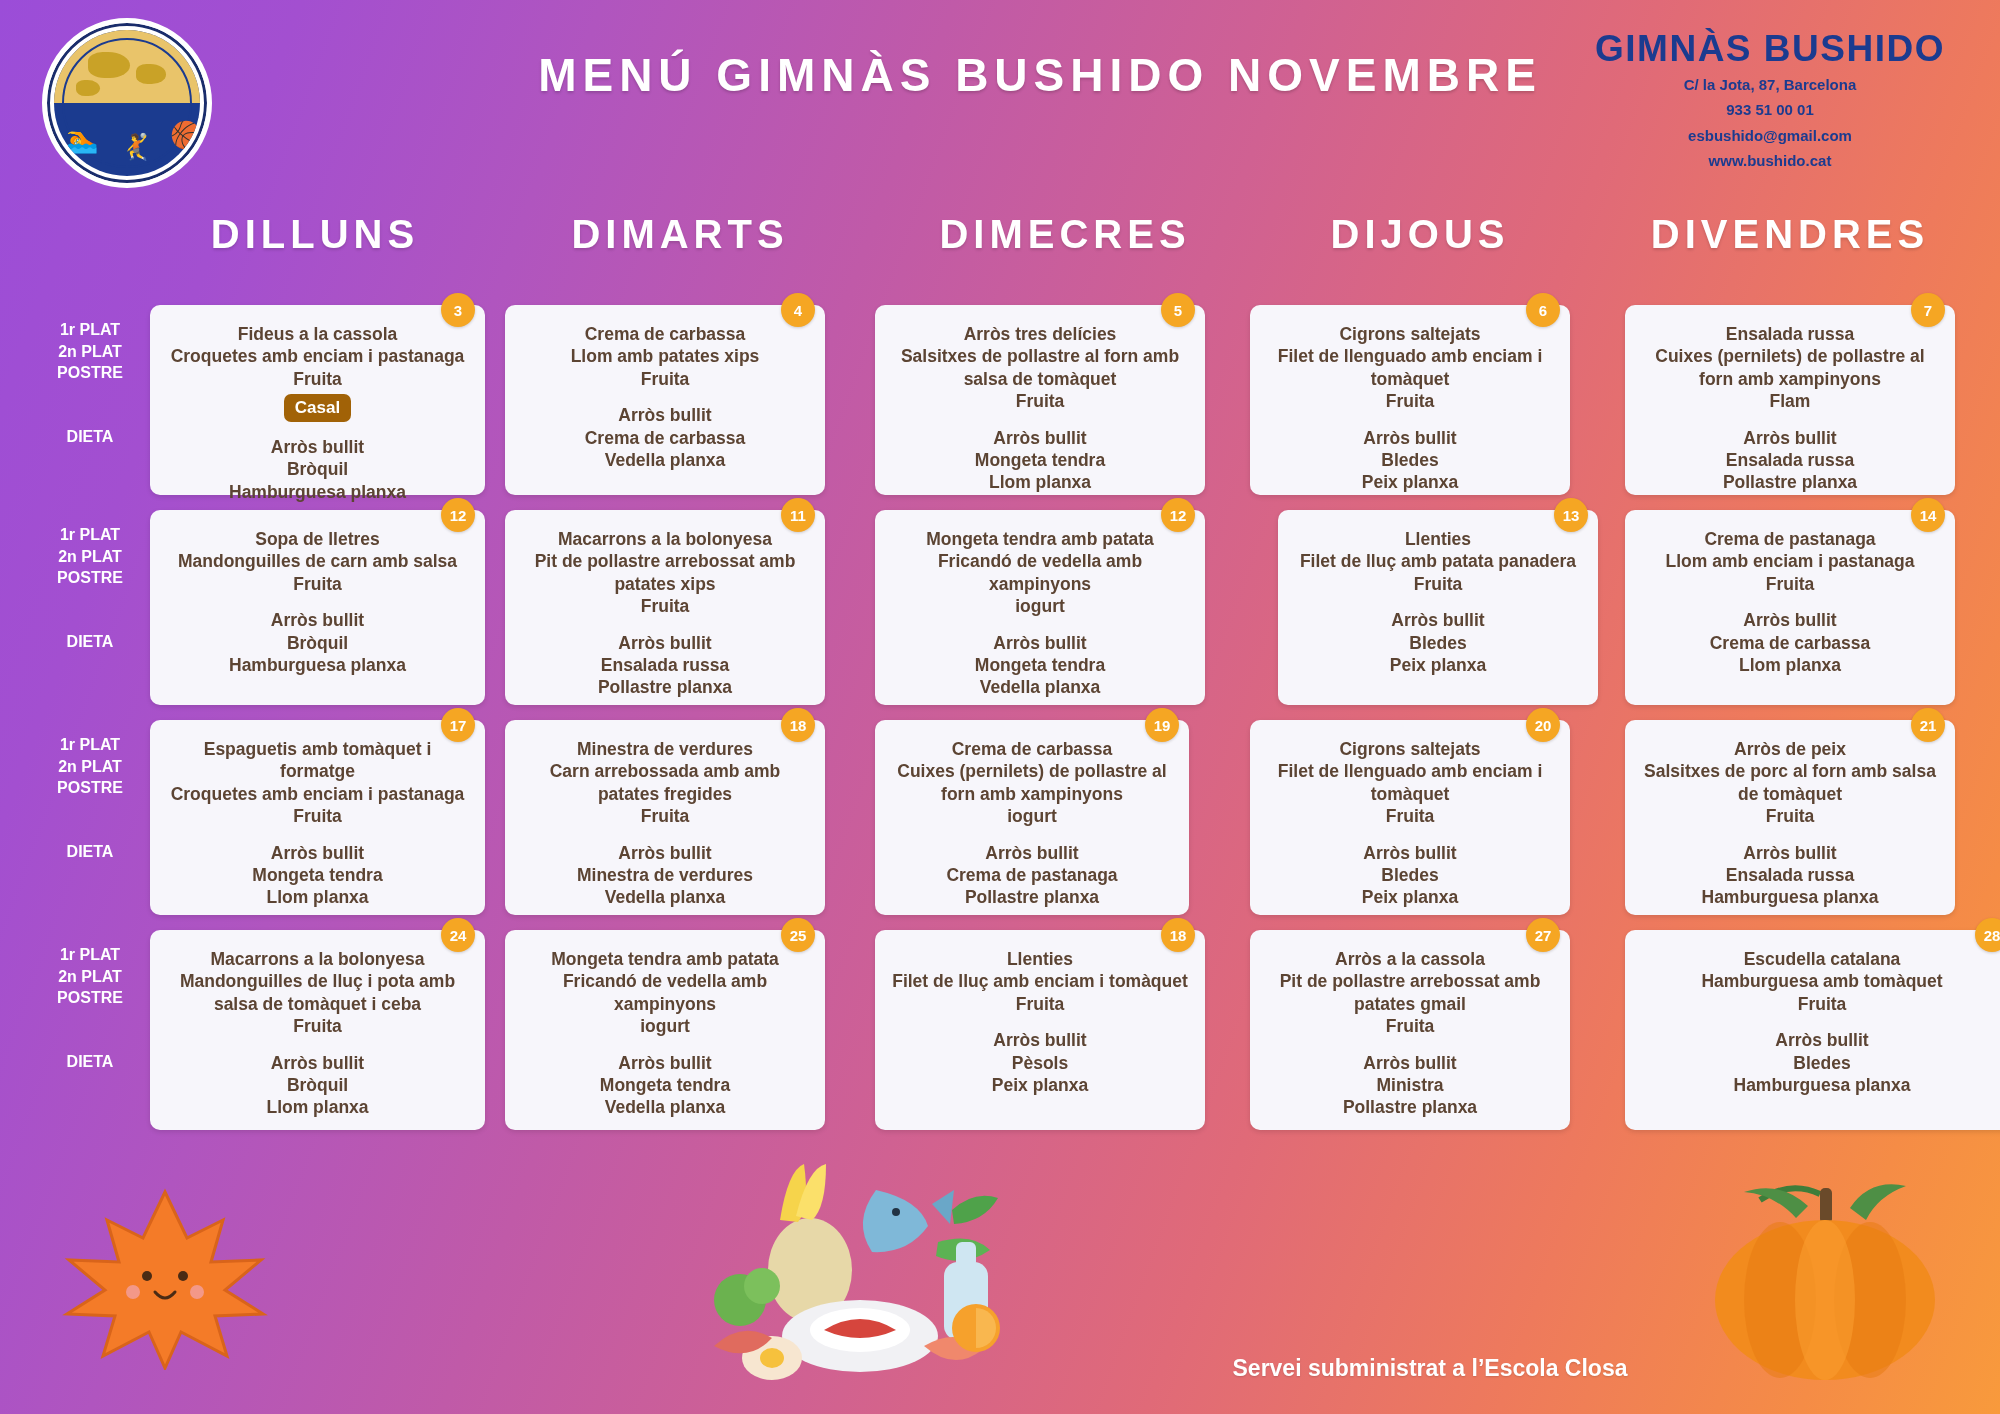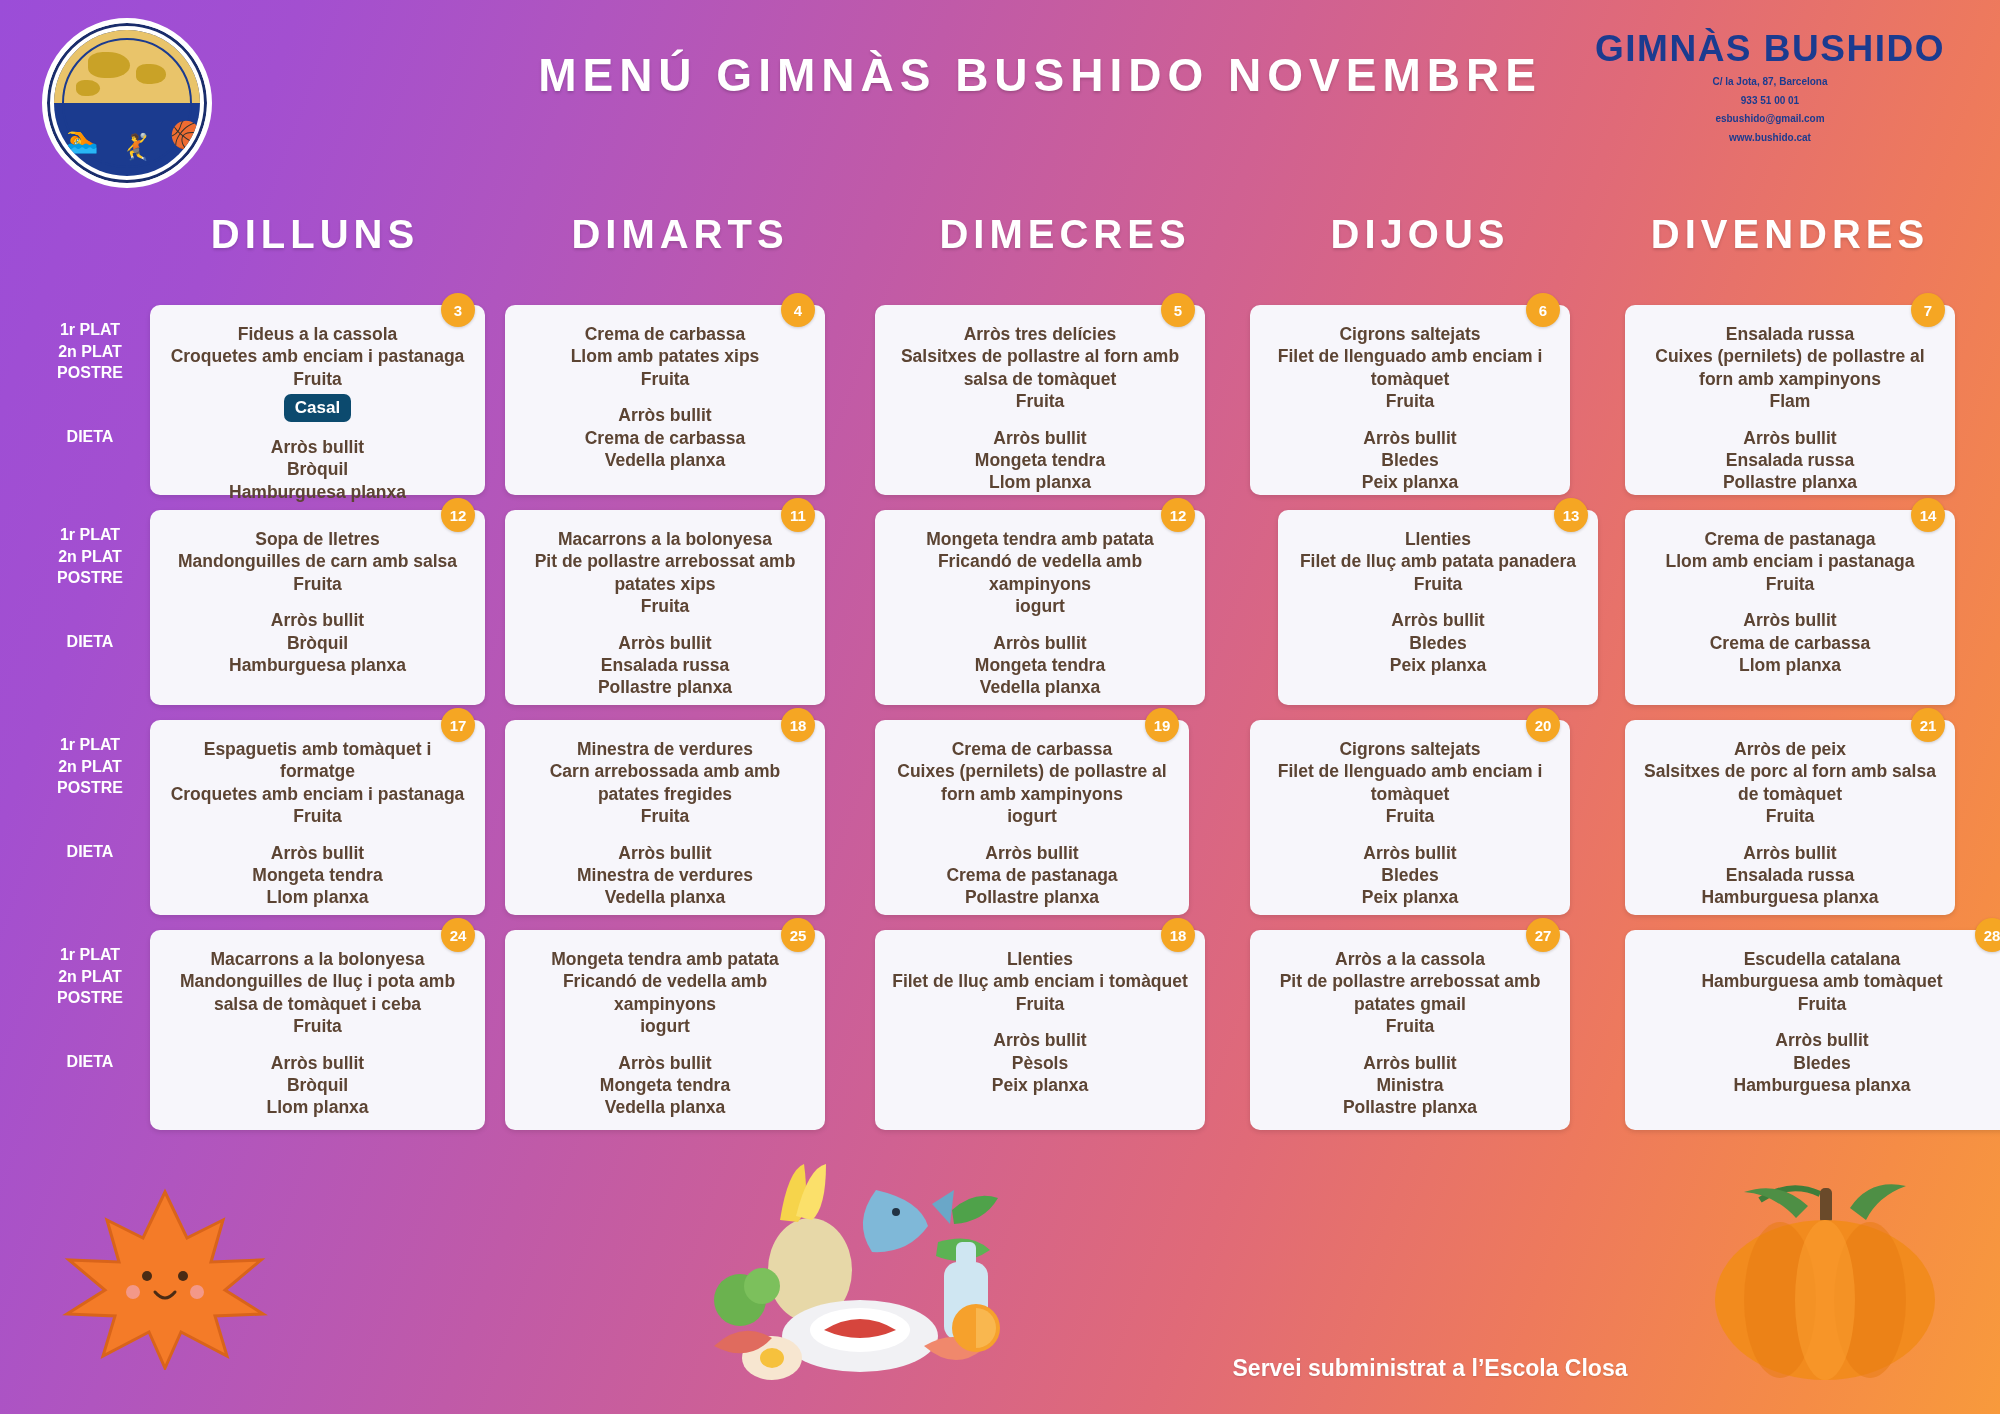--- a/index.html
+++ b/index.html
@@ -64,21 +64,21 @@
     position: absolute; left: 380px; top: 48px; width: 1320px;
     text-align: center; color: #ffffff;
     font-size: 46px; font-weight: bold; letter-spacing: 6px;
     text-shadow: 0 2px 3px rgba(0,0,0,.18);
   }
   .brand {
     position: absolute; right: 30px; top: 28px; width: 400px; text-align: center;
     color: #1b3b8f;
   }
   .brand-name { font-size: 37px; font-weight: bold; letter-spacing: 1.5px; }
-  .brand-line { font-size: 10px; font-weight: bold; margin-top: 5px; line-height: 1.35; }
+  .brand-line { font-size: 15px; font-weight: bold; margin-top: 5px; line-height: 1.35; }
 
   
   .day-headers { position: absolute; top: 212px; left: 0; width: 2000px; height: 70px; }
   .day-header {
     position: absolute; color: #ffffff; font-size: 40px; font-weight: bold;
     letter-spacing: 5px; text-shadow: 0 2px 3px rgba(0,0,0,.15);
     text-align: center;
   }
 
   
@@ -99,21 +99,21 @@
   .dieta { white-space: pre-line; margin-top: 14px; }
   .daynum {
     position: absolute; right: 10px; top: -12px;
     width: 34px; height: 34px; border-radius: 50%;
     background: #f5a623; color: #ffffff;
     font-size: 15px; font-weight: bold;
     display: flex; align-items: center; justify-content: center;
     box-shadow: 0 1px 3px rgba(0,0,0,.18);
   }
   .badge-casal {
-    display: inline-block; background: #0c4a6e; color: #ffffff;
+    display: inline-block; background: #a16207; color: #ffffff;
     font-size: 17px; font-weight: bold; border-radius: 7px;
     padding: 3px 11px; margin-top: 4px;
   }
 
   
   .footer-text {
     position: absolute; left: 1150px; top: 1355px; width: 560px; text-align: center;
     color: #ffffff; font-size: 23px; font-weight: bold;
     text-shadow: 0 1px 2px rgba(0,0,0,.15);
   }

